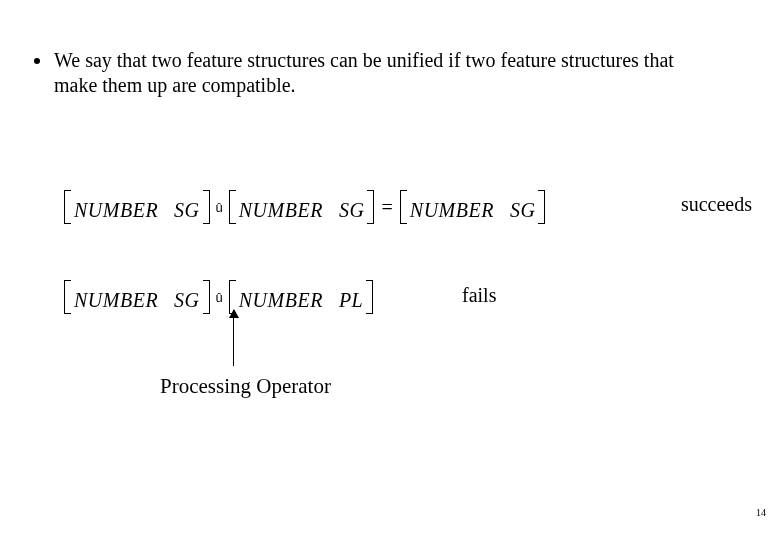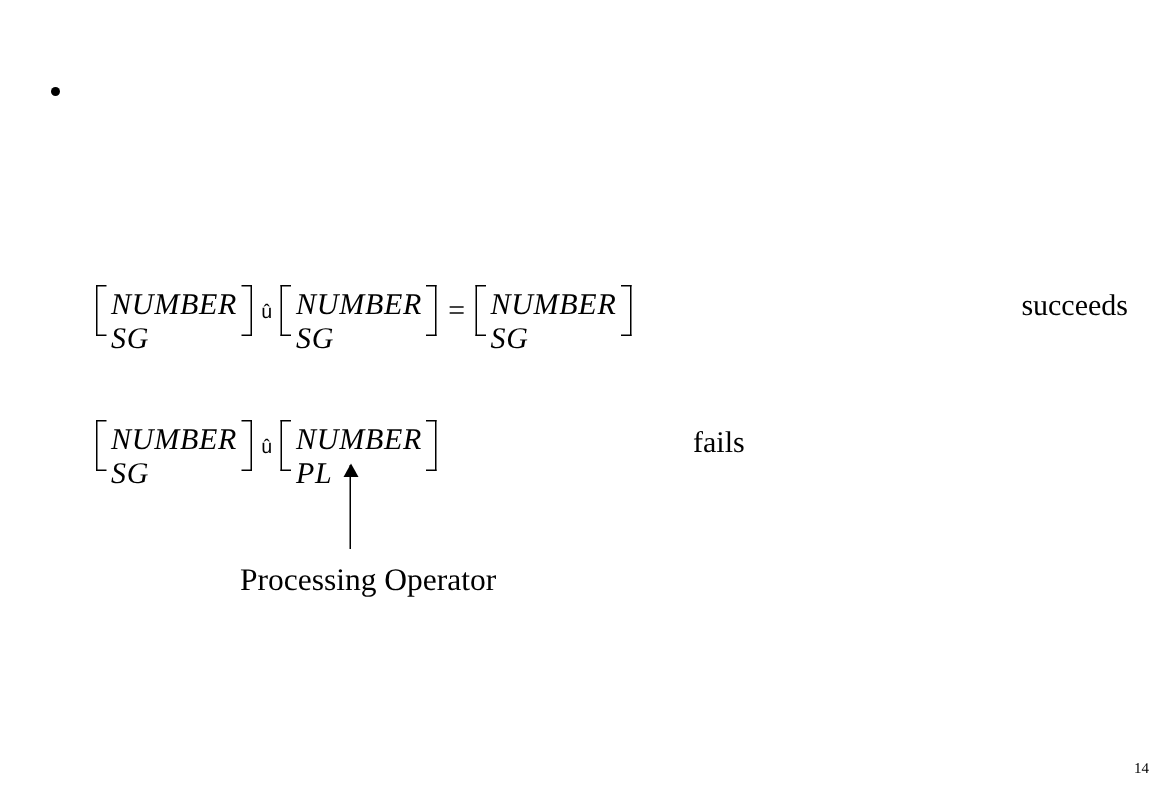--- a/index.html
+++ b/index.html
@@ -8,27 +8,26 @@
   .title { text-align: center; font-size: 26px; font-weight: bold; margin-top: 2px; }
   .bullet { display: flex; align-items: flex-start; font-size: 20px; margin-top: 30px; margin-left: 4px; line-height: 1.25; }
   .bullet .dot { width: 6px; height: 6px; background: #000; border-radius: 50%; margin-top: 10px; margin-right: 14px; flex-shrink: 0; }
   .bullet .text { max-width: 640px; }
 
   .eqrow1 { position: absolute; top: 192px; left: 68px; display: flex; align-items: center; gap: 8px; }
   .eqrow2 { position: absolute; top: 282px; left: 68px; display: flex; align-items: center; gap: 8px; }
 
   .fs {
     display: inline-flex;
-    align-items: flex-start;
+    align-items: flex-end;
     font-style: italic;
     font-size: 20px;
     height: 30px;
     padding: 0 6px 0 6px;
     position: relative;
-    flex-direction: column;
   }
   .fs::before, .fs::after {
     content: "";
     position: absolute;
     top: -2px;
     bottom: -2px;
     width: 6px;
     border-top: 1.5px solid #000;
     border-bottom: 1.5px solid #000;
   }
@@ -58,20 +57,21 @@
   .pagenum { position: absolute; bottom: 22px; right: 14px; font-size: 10px; }
 </style>
 </head>
 <body>
 
 <div class="slide">
 
 
   <div class="bullet">
     <div class="dot"></div>
+    <div class="text">We say that two feature structures can be unified if two feature structures that make them up are compatible.</div>
   </div>
 
   <div class="eqrow1">
     <span class="fs">
       <span class="attr">NUMBER</span>
       <span class="gap"></span>
       <span class="attr">SG</span>
     </span>
     <span class="unify">û</span>
     <span class="fs">

